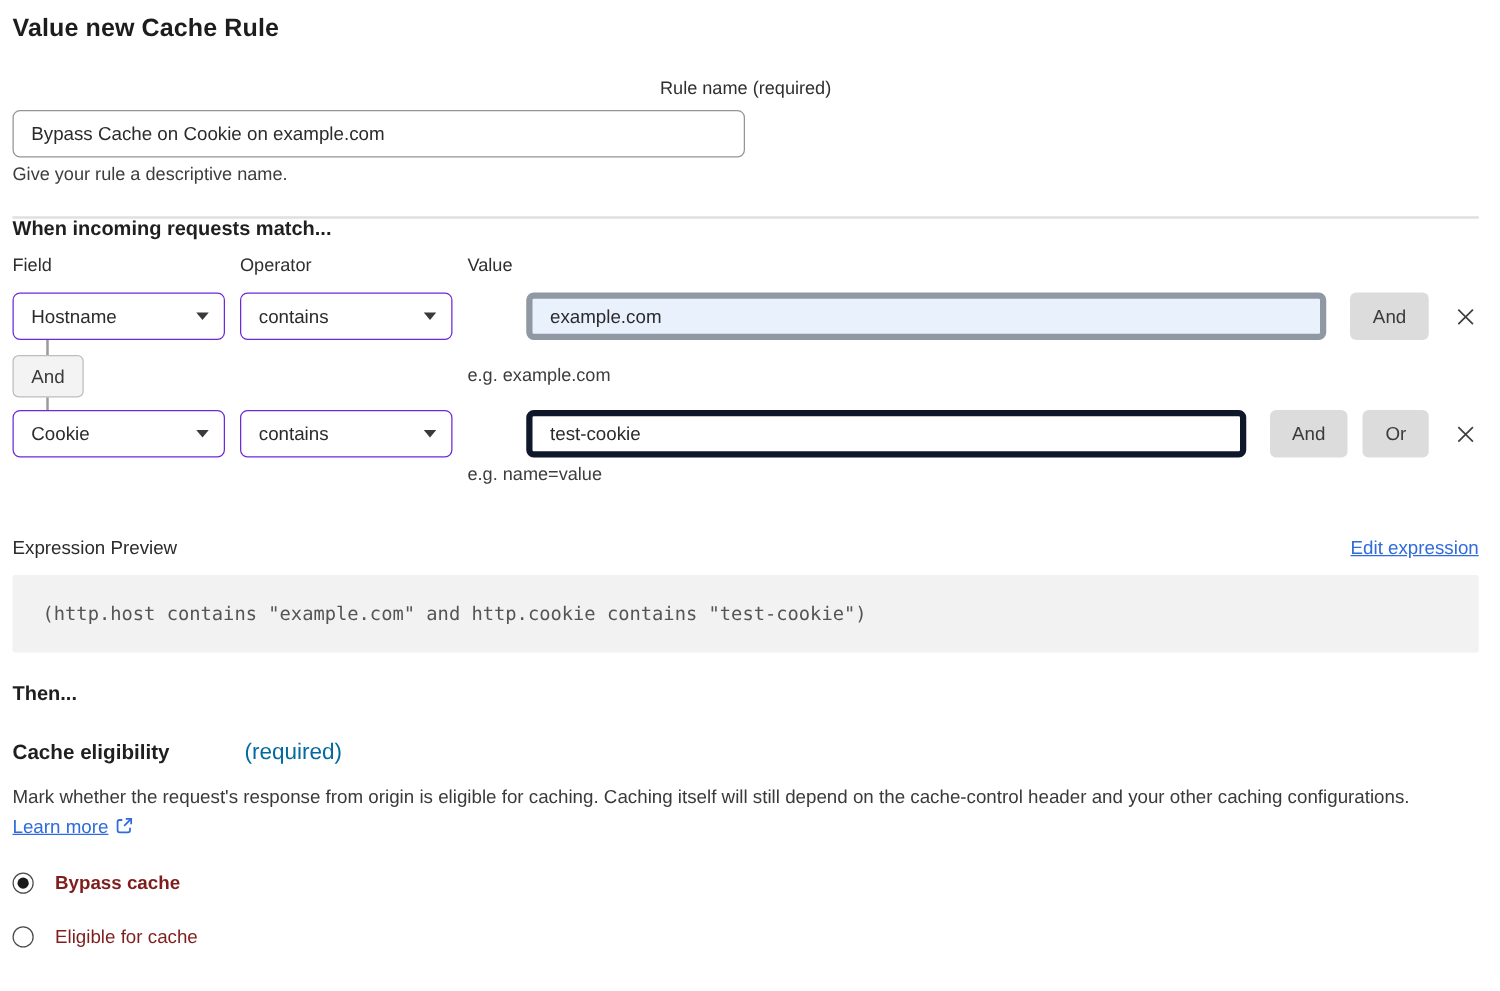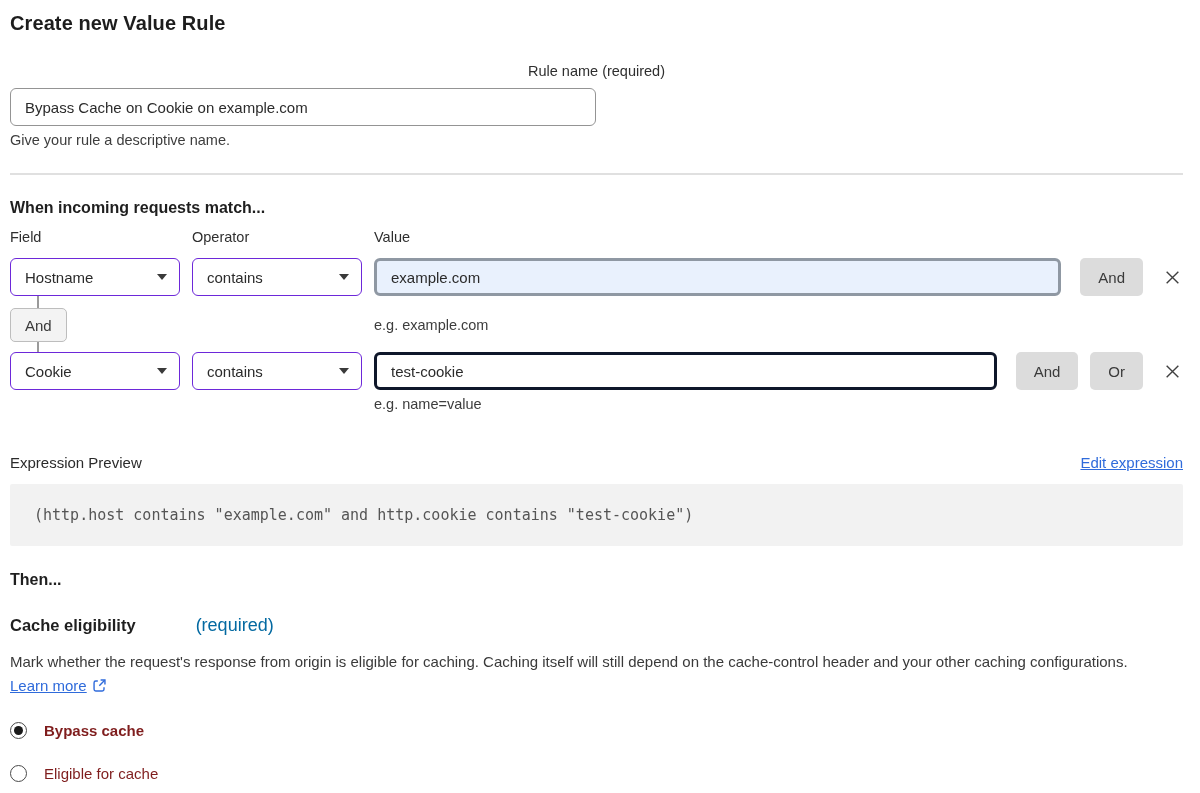--- a/index.html
+++ b/index.html
@@ -27,21 +27,21 @@
     border: 1px solid #949494; border-radius: 6px;
     font-family: "Liberation Sans", sans-serif;
     font-size: 15px; color: #2b2b2b; background: #fff;
     outline: none;
   }
   .helper-text { font-size: 14.5px; color: #3d3d3d; margin-top: 6px; }
 
   .divider { height: 2px; background: #e0e0e0; margin-top: 25px; }
 
   .section-heading {
-    font-size: 16px; font-weight: bold; color: #1f1f1f; margin-top: 24px;
+    font-size: 16px; font-weight: bold; color: #1f1f1f; 
   }
 
   .col-labels { display: flex; gap: 12px; margin-top: 12px; font-size: 14.5px; color: #2f2f2f; }
   .col-labels .col-field, .col-labels .col-operator { width: 170px; }
   .col-labels .col-value { flex: 1; }
 
   .cond-row { display: flex; gap: 12px; align-items: center; }
   .row-1 { margin-top: 13px; }
 
   .select-box {
@@ -52,24 +52,25 @@
     background: #fff; cursor: pointer;
   }
   .caret {
     width: 0; height: 0;
     border-left: 5px solid transparent; border-right: 5px solid transparent;
     border-top: 6px solid #3a3a3a;
   }
 
   .value-input {
     flex: 1; height: 38px; padding: 0 14px;
-    border: 3px solid #0f172a; border-radius: 6px;
+    border: 5px solid #0f172a; border-radius: 6px;
     font-family: "Liberation Sans", sans-serif;
     font-size: 15px; color: #2b2b2b; background: #fff; outline: none;
     min-width: 0;
+    margin-left: 47px;
   }
   .value-input.highlighted { background: #e9f1fd; border-color: #8f98a3; }
 
   .op-button {
     height: 38px; border: none; border-radius: 5px;
     background: #dcdcdc; color: #3a3a3a;
     font-family: "Liberation Sans", sans-serif; font-size: 15px;
     padding: 0 18px; cursor: pointer;
   }
   .op-button.and-btn { margin-left: 7px; }
@@ -134,21 +135,21 @@
     content: ""; width: 9px; height: 9px; border-radius: 50%; background: #1a1a1a;
   }
   .radio-label { margin-left: 17px; font-size: 15px; color: #7f1d1d; }
   .radio-label.bold { font-weight: bold; }
 </style>
 </head>
 <body>
 
 <div class="container">
 
-  <h1 class="page-title">Create new Value Rule</h1>
+  <h1 class="page-title">Value new Cache Rule</h1>
 
   <div class="field-label rule-name-label">Rule name (required)</div>
   <input class="text-input" type="text" value="Bypass Cache on Cookie on example.com" style="">
   <div class="helper-text">Give your rule a descriptive name.</div>
 
   <div class="divider"></div>
 
   <div class="section-heading">When incoming requests match...</div>
 
   <div class="col-labels">

